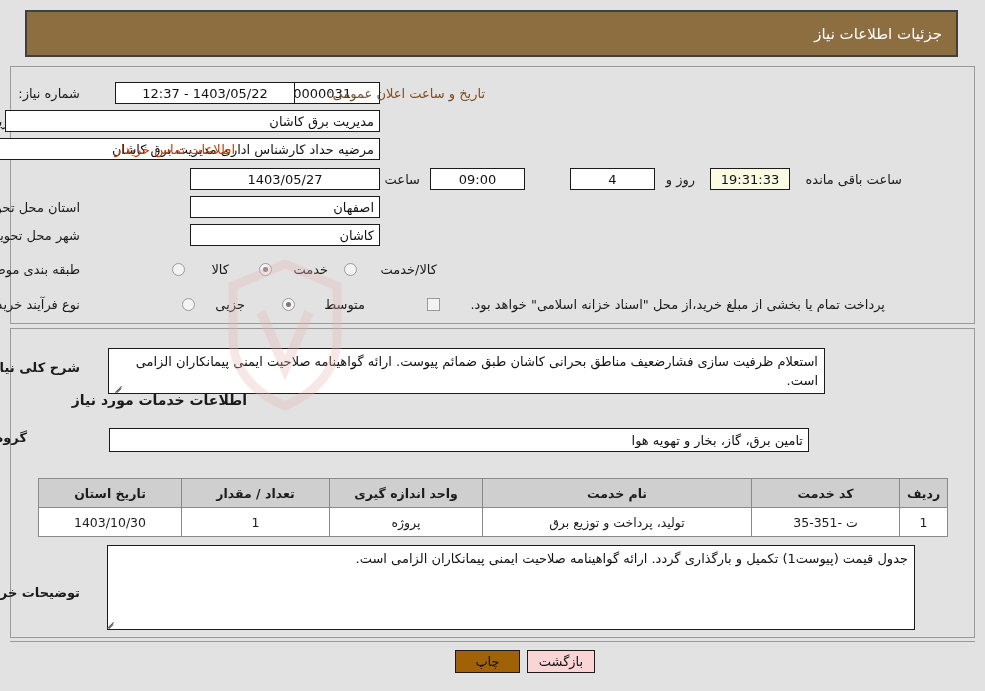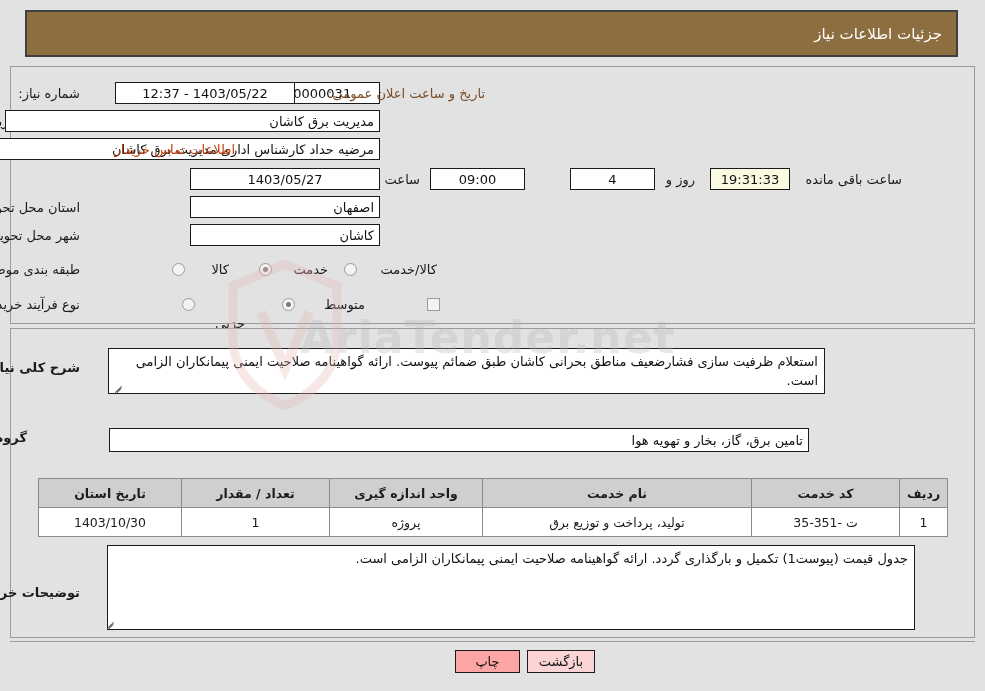--- a/index.html
+++ b/index.html
@@ -178,21 +178,21 @@
     height: 23px;
     border: 1px solid #1b1b1b;
     font-family: "DejaVu Sans", "Liberation Sans", sans-serif;
     font-size: 13px;
     color: #111;
     cursor: pointer;
     text-align: center;
     line-height: 21px;
     padding: 0;
   }
-  .btn-print  { background: #fca5a5; }
+  .btn-print  { background: #a16207; }
   .btn-back   { background: #fbd5d5; }
 
   .divider {
     position: absolute;
     left: 10px;
     width: 965px;
     height: 1px;
     background: #9a9a9a;
   }
   .resize-grip {
@@ -258,31 +258,33 @@
   <div class="lbl" style="right:905px; top:262px;">طبقه بندی موضوعی:</div>
   <div class="radio" style="right:800px; top:263px;"></div>
   <div class="lbl" style="right:756px; top:262px;">کالا</div>
   <div class="radio on" style="right:713px; top:263px;"></div>
   <div class="lbl" style="right:657px; top:262px;">خدمت</div>
   <div class="radio" style="right:628px; top:263px;"></div>
   <div class="lbl" style="right:548px; top:262px;">کالا/خدمت</div>
 
   <div class="lbl" style="right:905px; top:297px;">نوع فرآیند خرید :</div>
   <div class="radio" style="right:790px; top:298px;"></div>
-  <div class="lbl" style="right:740px; top:297px;margin-top:19px;">جزیی</div>
+  <div class="lbl" style="right:740px; top:297px;">جزیی</div>
   <div class="radio on" style="right:690px; top:298px;"></div>
   <div class="lbl" style="right:620px; top:297px;">متوسط</div>
   <div class="chk" style="right:545px; top:298px;"></div>
+  <div class="lbl" style="right:100px; top:297px; width:435px; text-align:right;">پرداخت تمام یا بخشی از مبلغ خرید،از محل "اسناد خزانه اسلامی" خواهد بود.</div>
 
   <div class="panel panel-mid"></div>
 
   <div class="lbl lbl-bold" style="right:905px; top:360px;">شرح کلی نیاز:</div>
   <textarea class="ta" style="right: 160px; top: 348px; width: 717px; height: 46px;" readonly="">استعلام ظرفیت سازی فشارضعیف مناطق بحرانی کاشان طبق ضمائم پیوست. ارائه گواهینامه صلاحیت ایمنی پیمانکاران الزامی است.</textarea>
   <div class="resize-grip" style="right:862px; top:382px;"></div>
 
+  <div class="lbl lbl-bold" style="right:738px; top:392px; font-size:14px;">اطلاعات خدمات مورد نیاز</div>
 
   <div class="lbl lbl-bold" style="right:958px; top:430px;padding-left:32px;">گروه خدمت:</div>
   <input class="fld fld-rtl" style="right: 176px; top: 428px; width: 700px; height: 24px; line-height: 22px;" readonly="" value="تامین برق، گاز، بخار و تهویه هوا">
 
   <table class="tbl">
     <thead>
       <tr>
         <th style="width:35px;">ردیف</th>
         <th style="width:135px;">کد خدمت</th>
         <th>نام خدمت</th>
@@ -309,16 +311,15 @@
 
   <div class="divider" style="top:641px;"></div>
   <button class="btn btn-print" style="right:465px; top:650px; width:65px;">چاپ</button>
   <button class="btn btn-back" style="right:390px; top:650px; width:68px;">بازگشت</button>
 
   <div class="watermark">
     <svg class="wm-shield" viewBox="0 0 120 150">
       <path d="M60 4 L112 26 L112 78 C112 112 88 134 60 146 C32 134 8 112 8 78 L8 26 Z" fill="none" stroke="#e8b7b7" stroke-width="9"></path>
       <path d="M36 52 L60 108 L84 52" fill="none" stroke="#e8b7b7" stroke-width="10"></path>
     </svg>
-    <div class="wm-text">AriaTender.net</div>
   </div>
 
 </div>
 
 </body></html>

